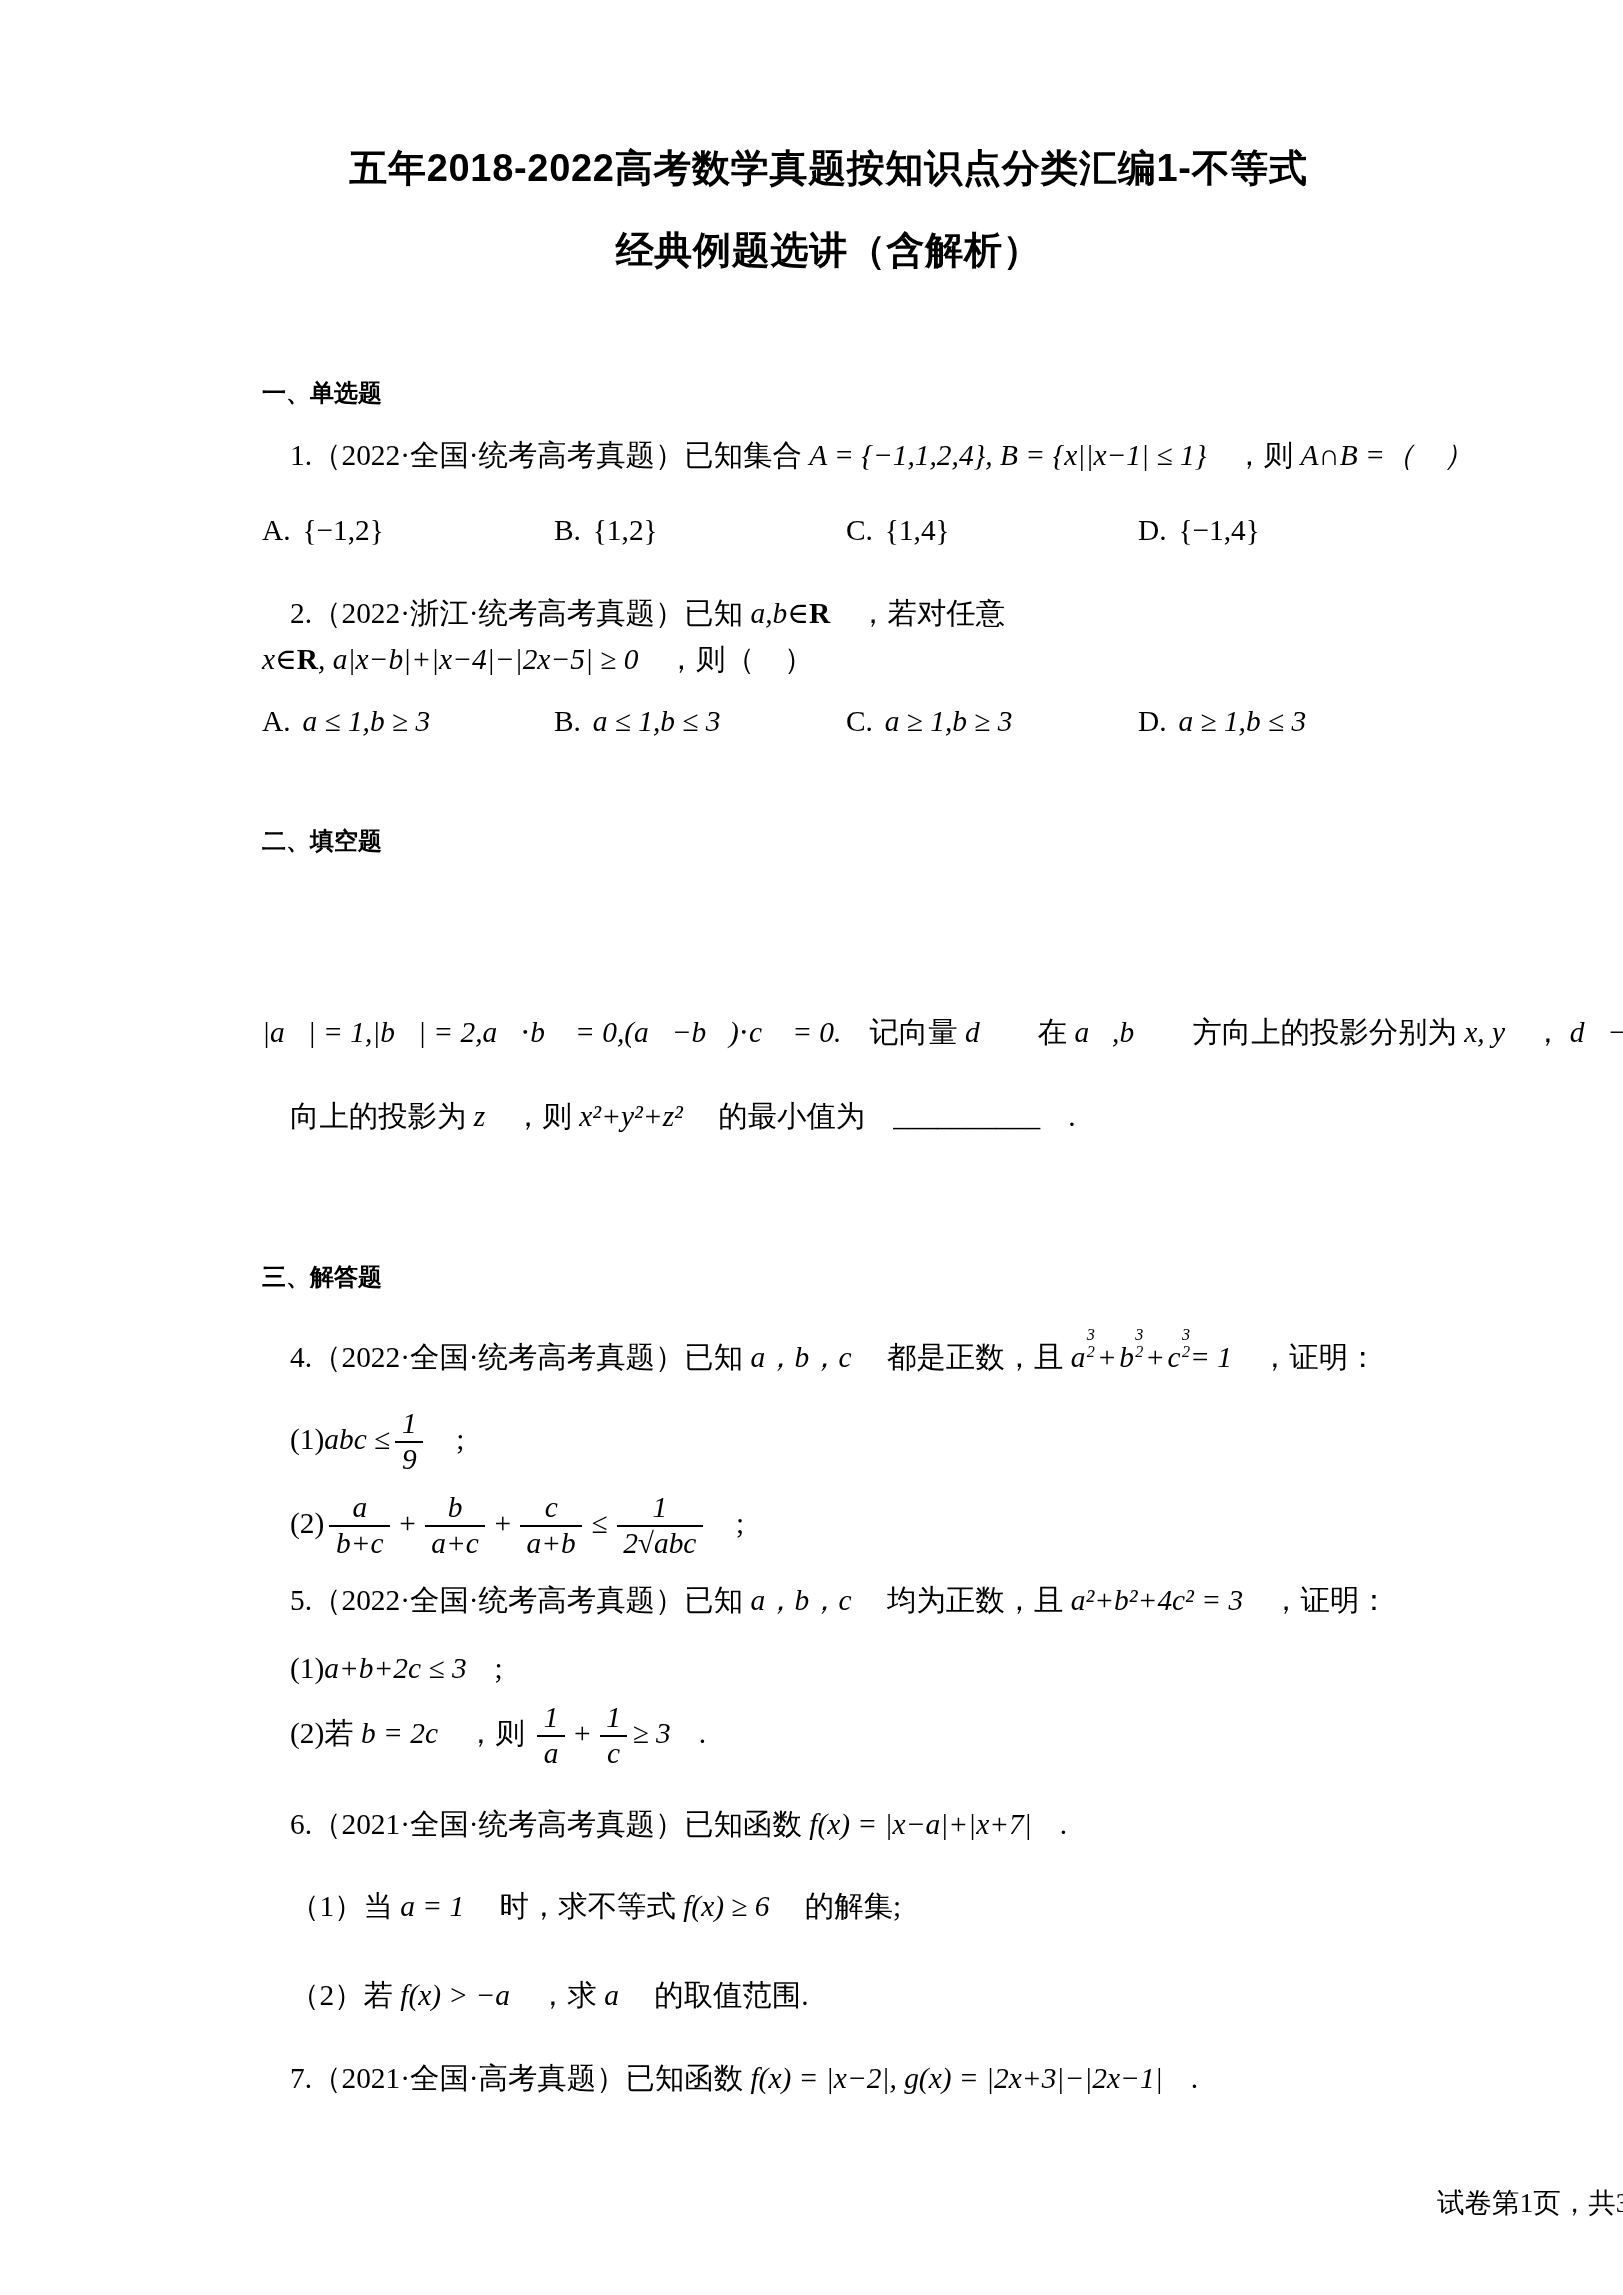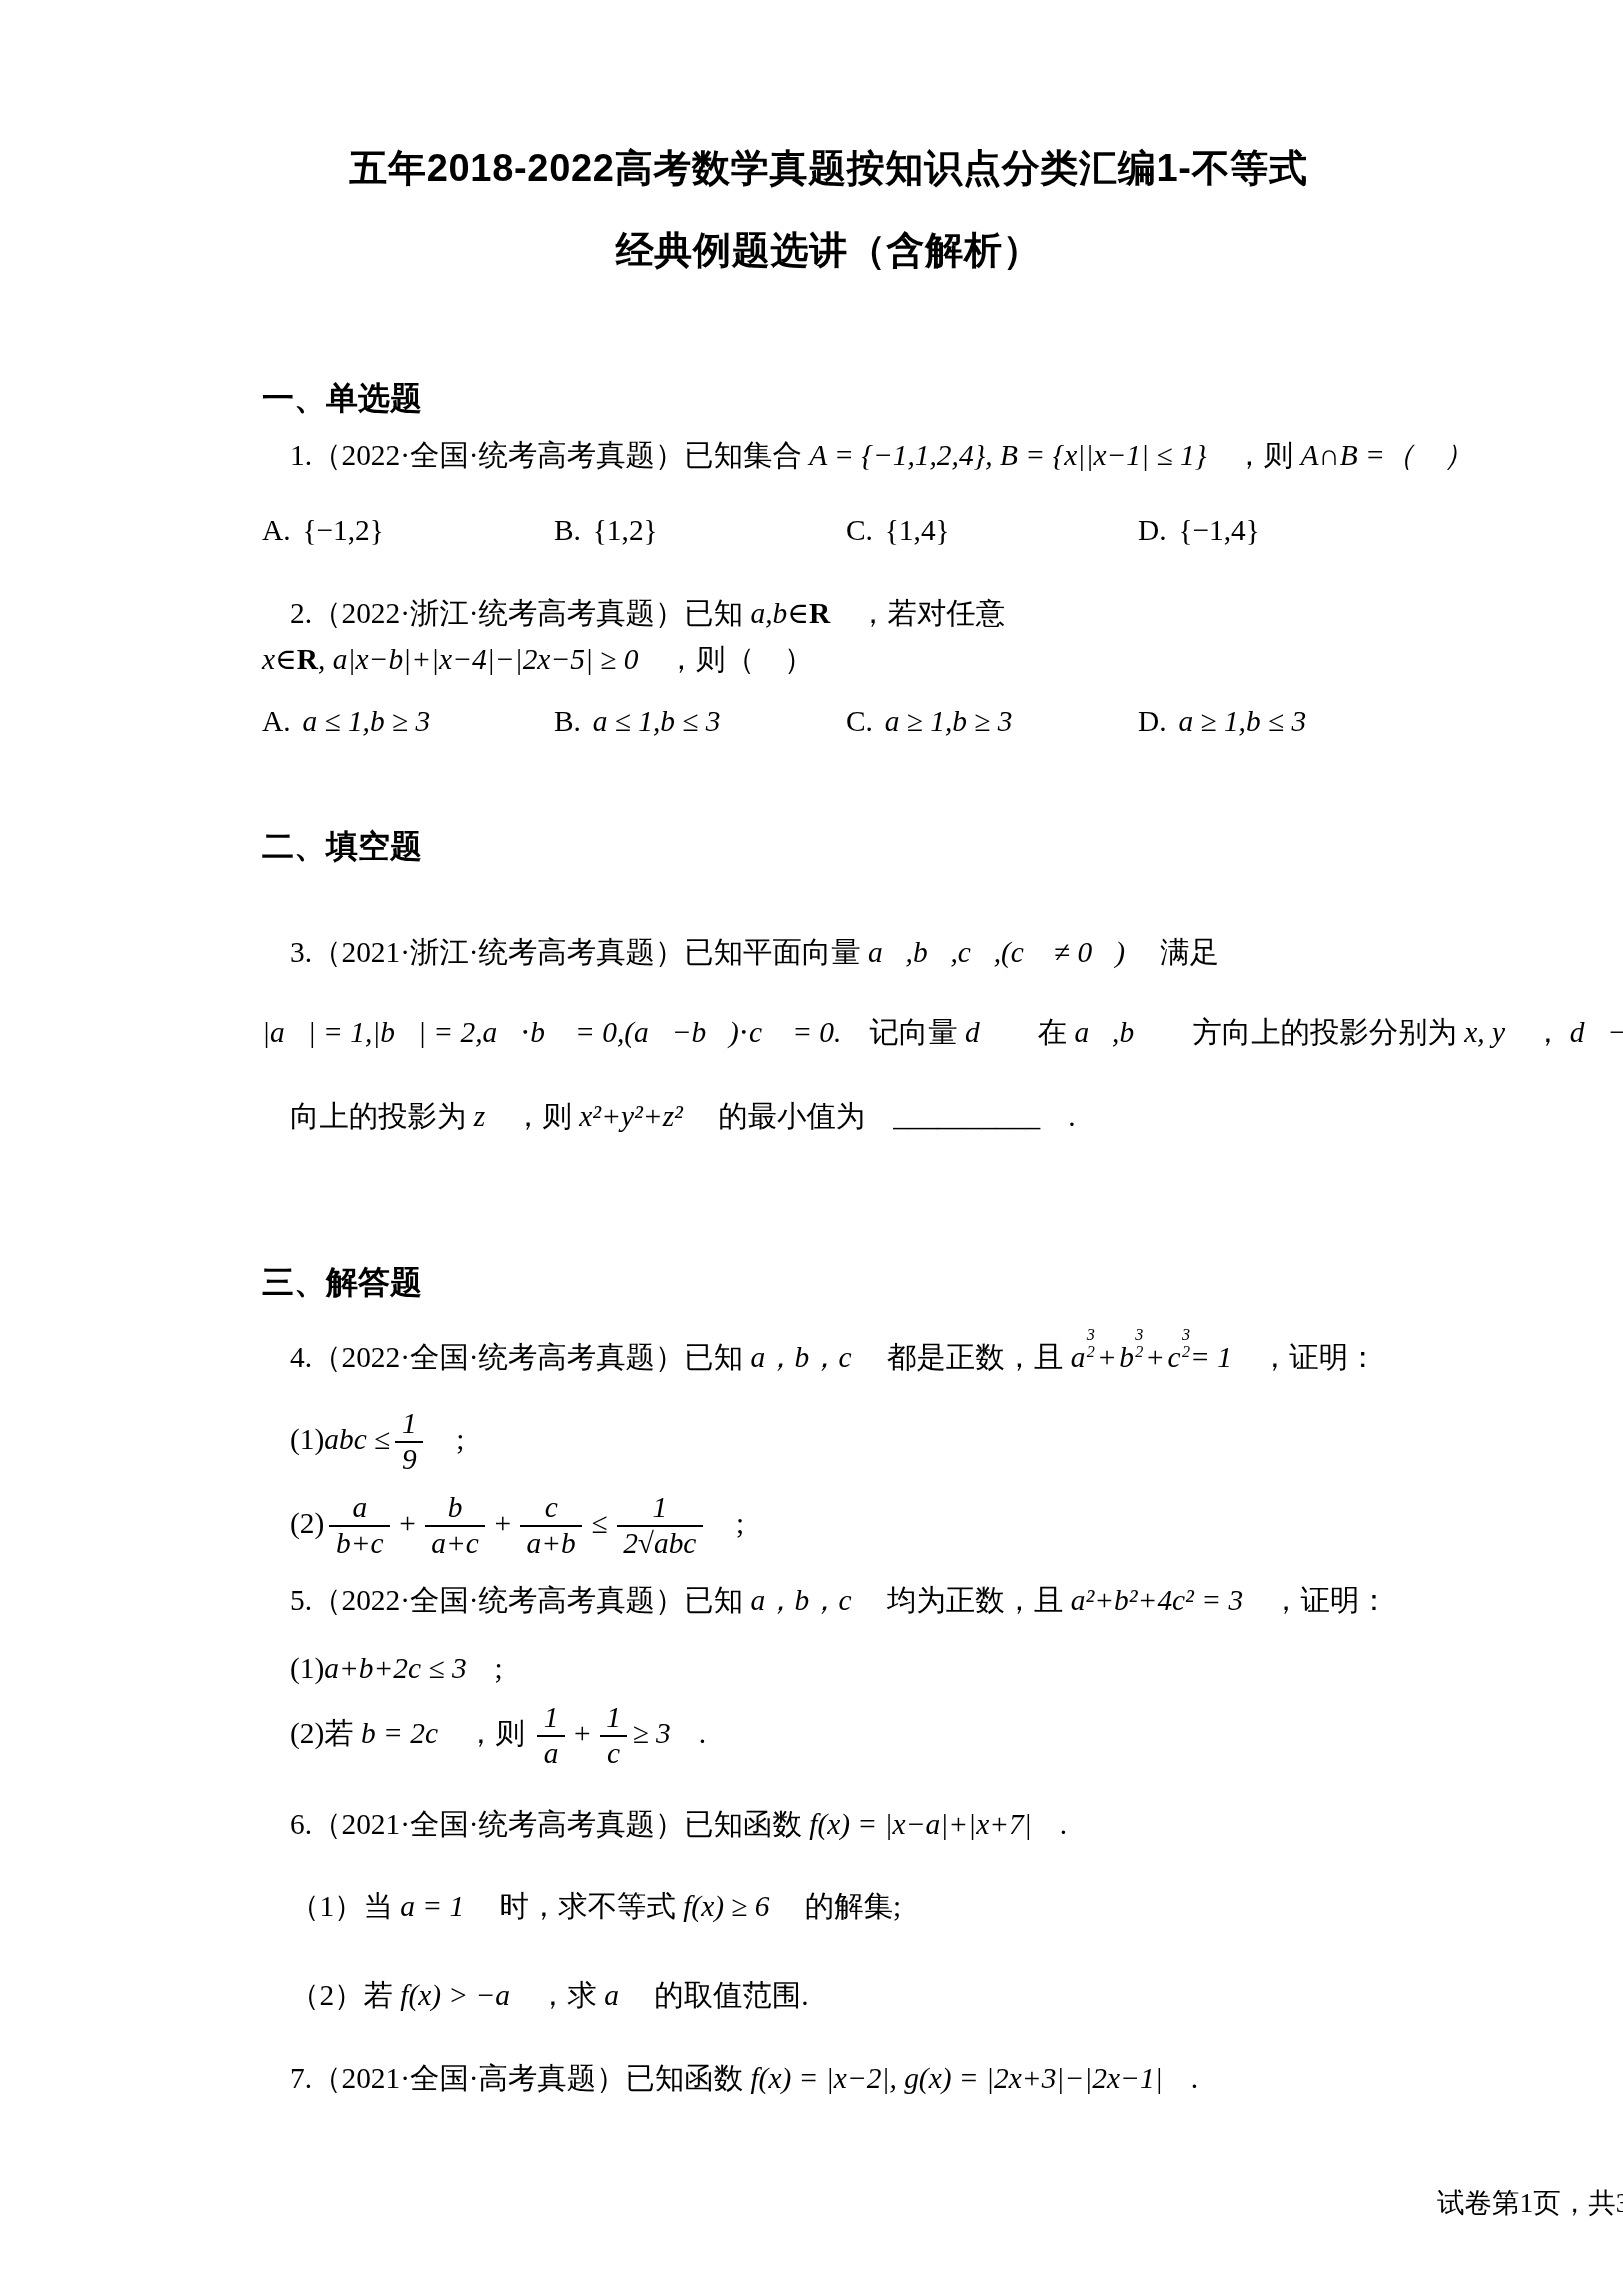--- a/index.html
+++ b/index.html
@@ -24,21 +24,21 @@
     left:0;
     width:100%;
     text-align:center;
     font-size:38px;
     font-weight:bold;
     font-family:"Liberation Sans","DejaVu Sans",sans-serif;
     letter-spacing:0.7px;
   }
   .sec{
     font-weight:bold;
-    font-size:32px;
+    font-size:24px;
     font-family:"Liberation Sans","DejaVu Sans",sans-serif;
   }
   .footer{
     left:0;
     width:100%;
     text-align:right;
     font-size:27.5px;
   }
   .t{font-style:normal;margin-left:28px;}
   .m{font-style:italic;}
@@ -105,23 +105,20 @@
 
   <div class="line opts" style="top:703px">
     <span class="opt"><span class="ol">A.</span><span class="ov it">a ≤ 1,b ≥ 3</span></span>
     <span class="opt"><span class="ol">B.</span><span class="ov it">a ≤ 1,b ≤ 3</span></span>
     <span class="opt"><span class="ol">C.</span><span class="ov it">a ≥ 1,b ≥ 3</span></span>
     <span class="opt"><span class="ol">D.</span><span class="ov it">a ≥ 1,b ≤ 3</span></span>
   </div>
 
   <div class="line sec" style="top:826px">二、填空题</div>
 
-  <div class="line" style="top:934px">
-    <span class="t">3.（2021·浙江·统考高考真题）已知平面向量 </span><span class="m">a⃗,b⃗,c⃗,(c⃗ ≠ 0⃗)</span><span class="t"> 满足</span>
-  </div>
 
   <div class="line" style="top:1014px">
     <span class="m">|a⃗| = 1,|b⃗| = 2,a⃗⋅b⃗ = 0,(a⃗−b⃗)⋅c⃗ = 0.</span><span class="t">记向量 </span><span class="m">d⃗</span><span class="t"> 在 </span><span class="m">a⃗,b⃗</span><span class="t"> 方向上的投影分别为 </span><span class="m">x, y</span><span class="t">， </span><span class="m">d⃗−a⃗</span><span class="t"> 在 </span><span class="m">c⃗</span>
   </div>
 
   <div class="line" style="top:1098px">
     <span class="t">向上的投影为 </span><span class="m">z</span><span class="t">，则 </span><span class="m">x²+y²+z²</span><span class="t"> 的最小值为</span><span class="t">__________</span><span class="t">.</span>
   </div>
 
   <div class="line sec" style="top:1262px">三、解答题</div>

